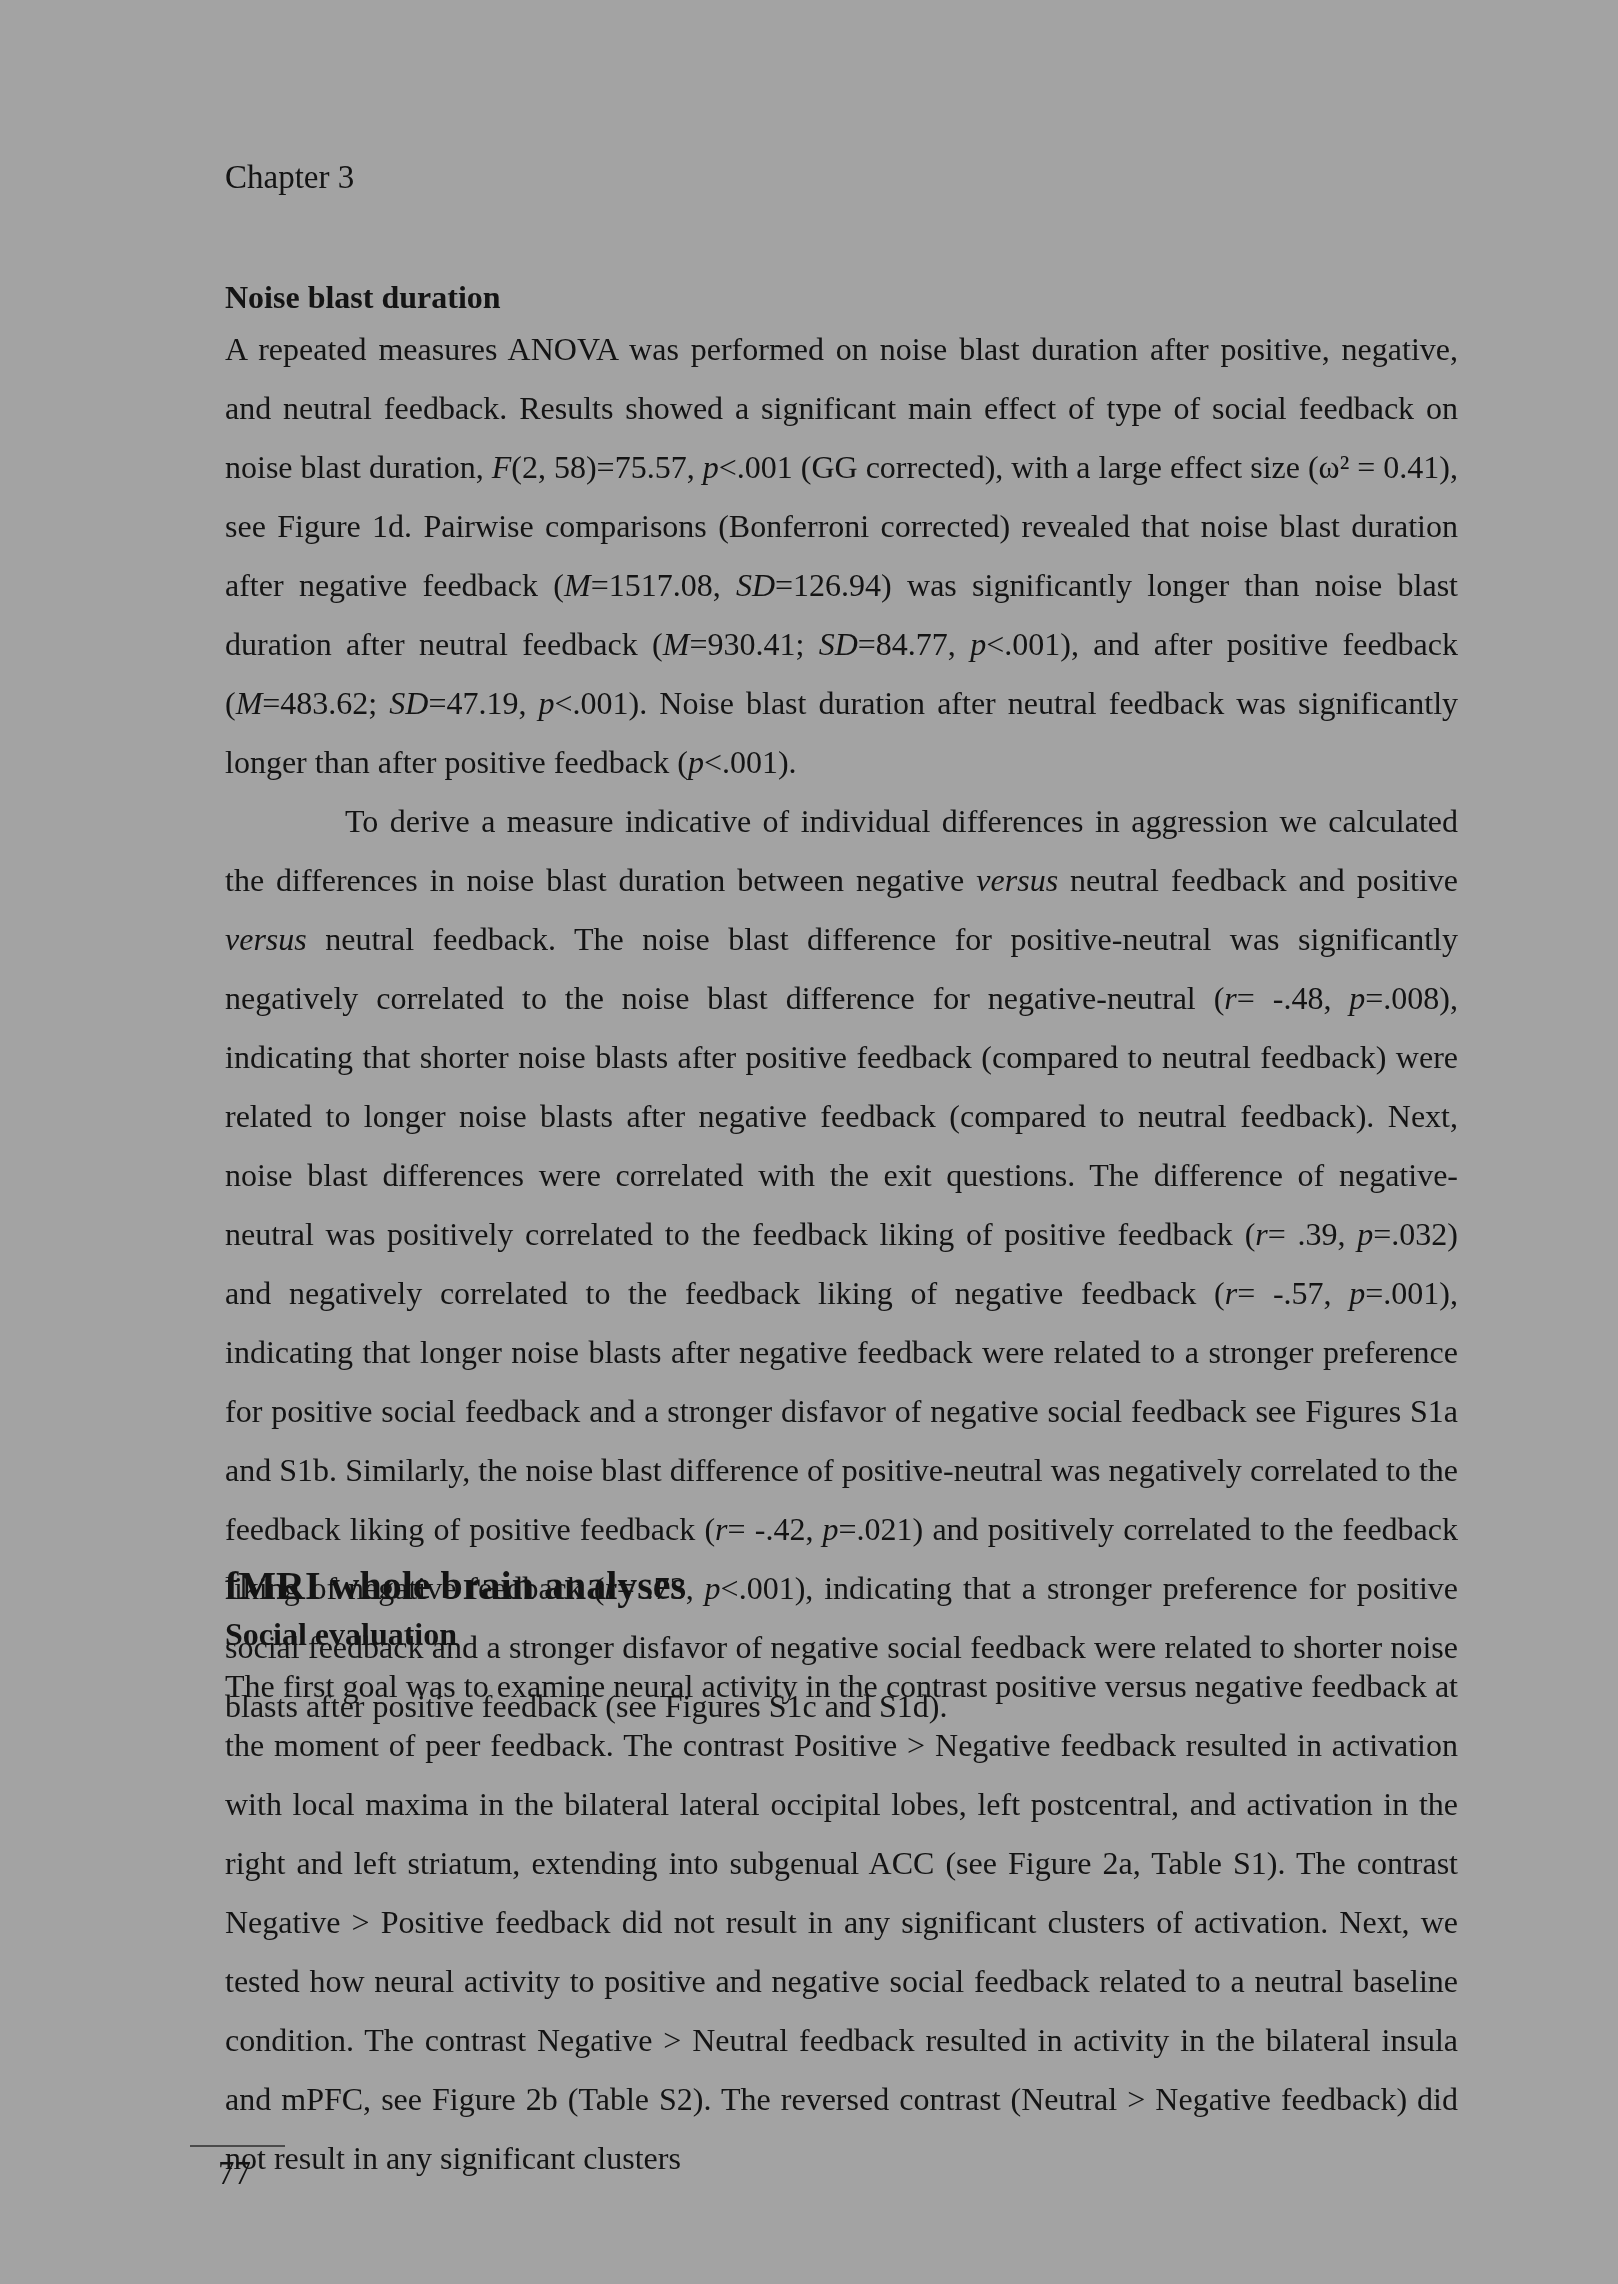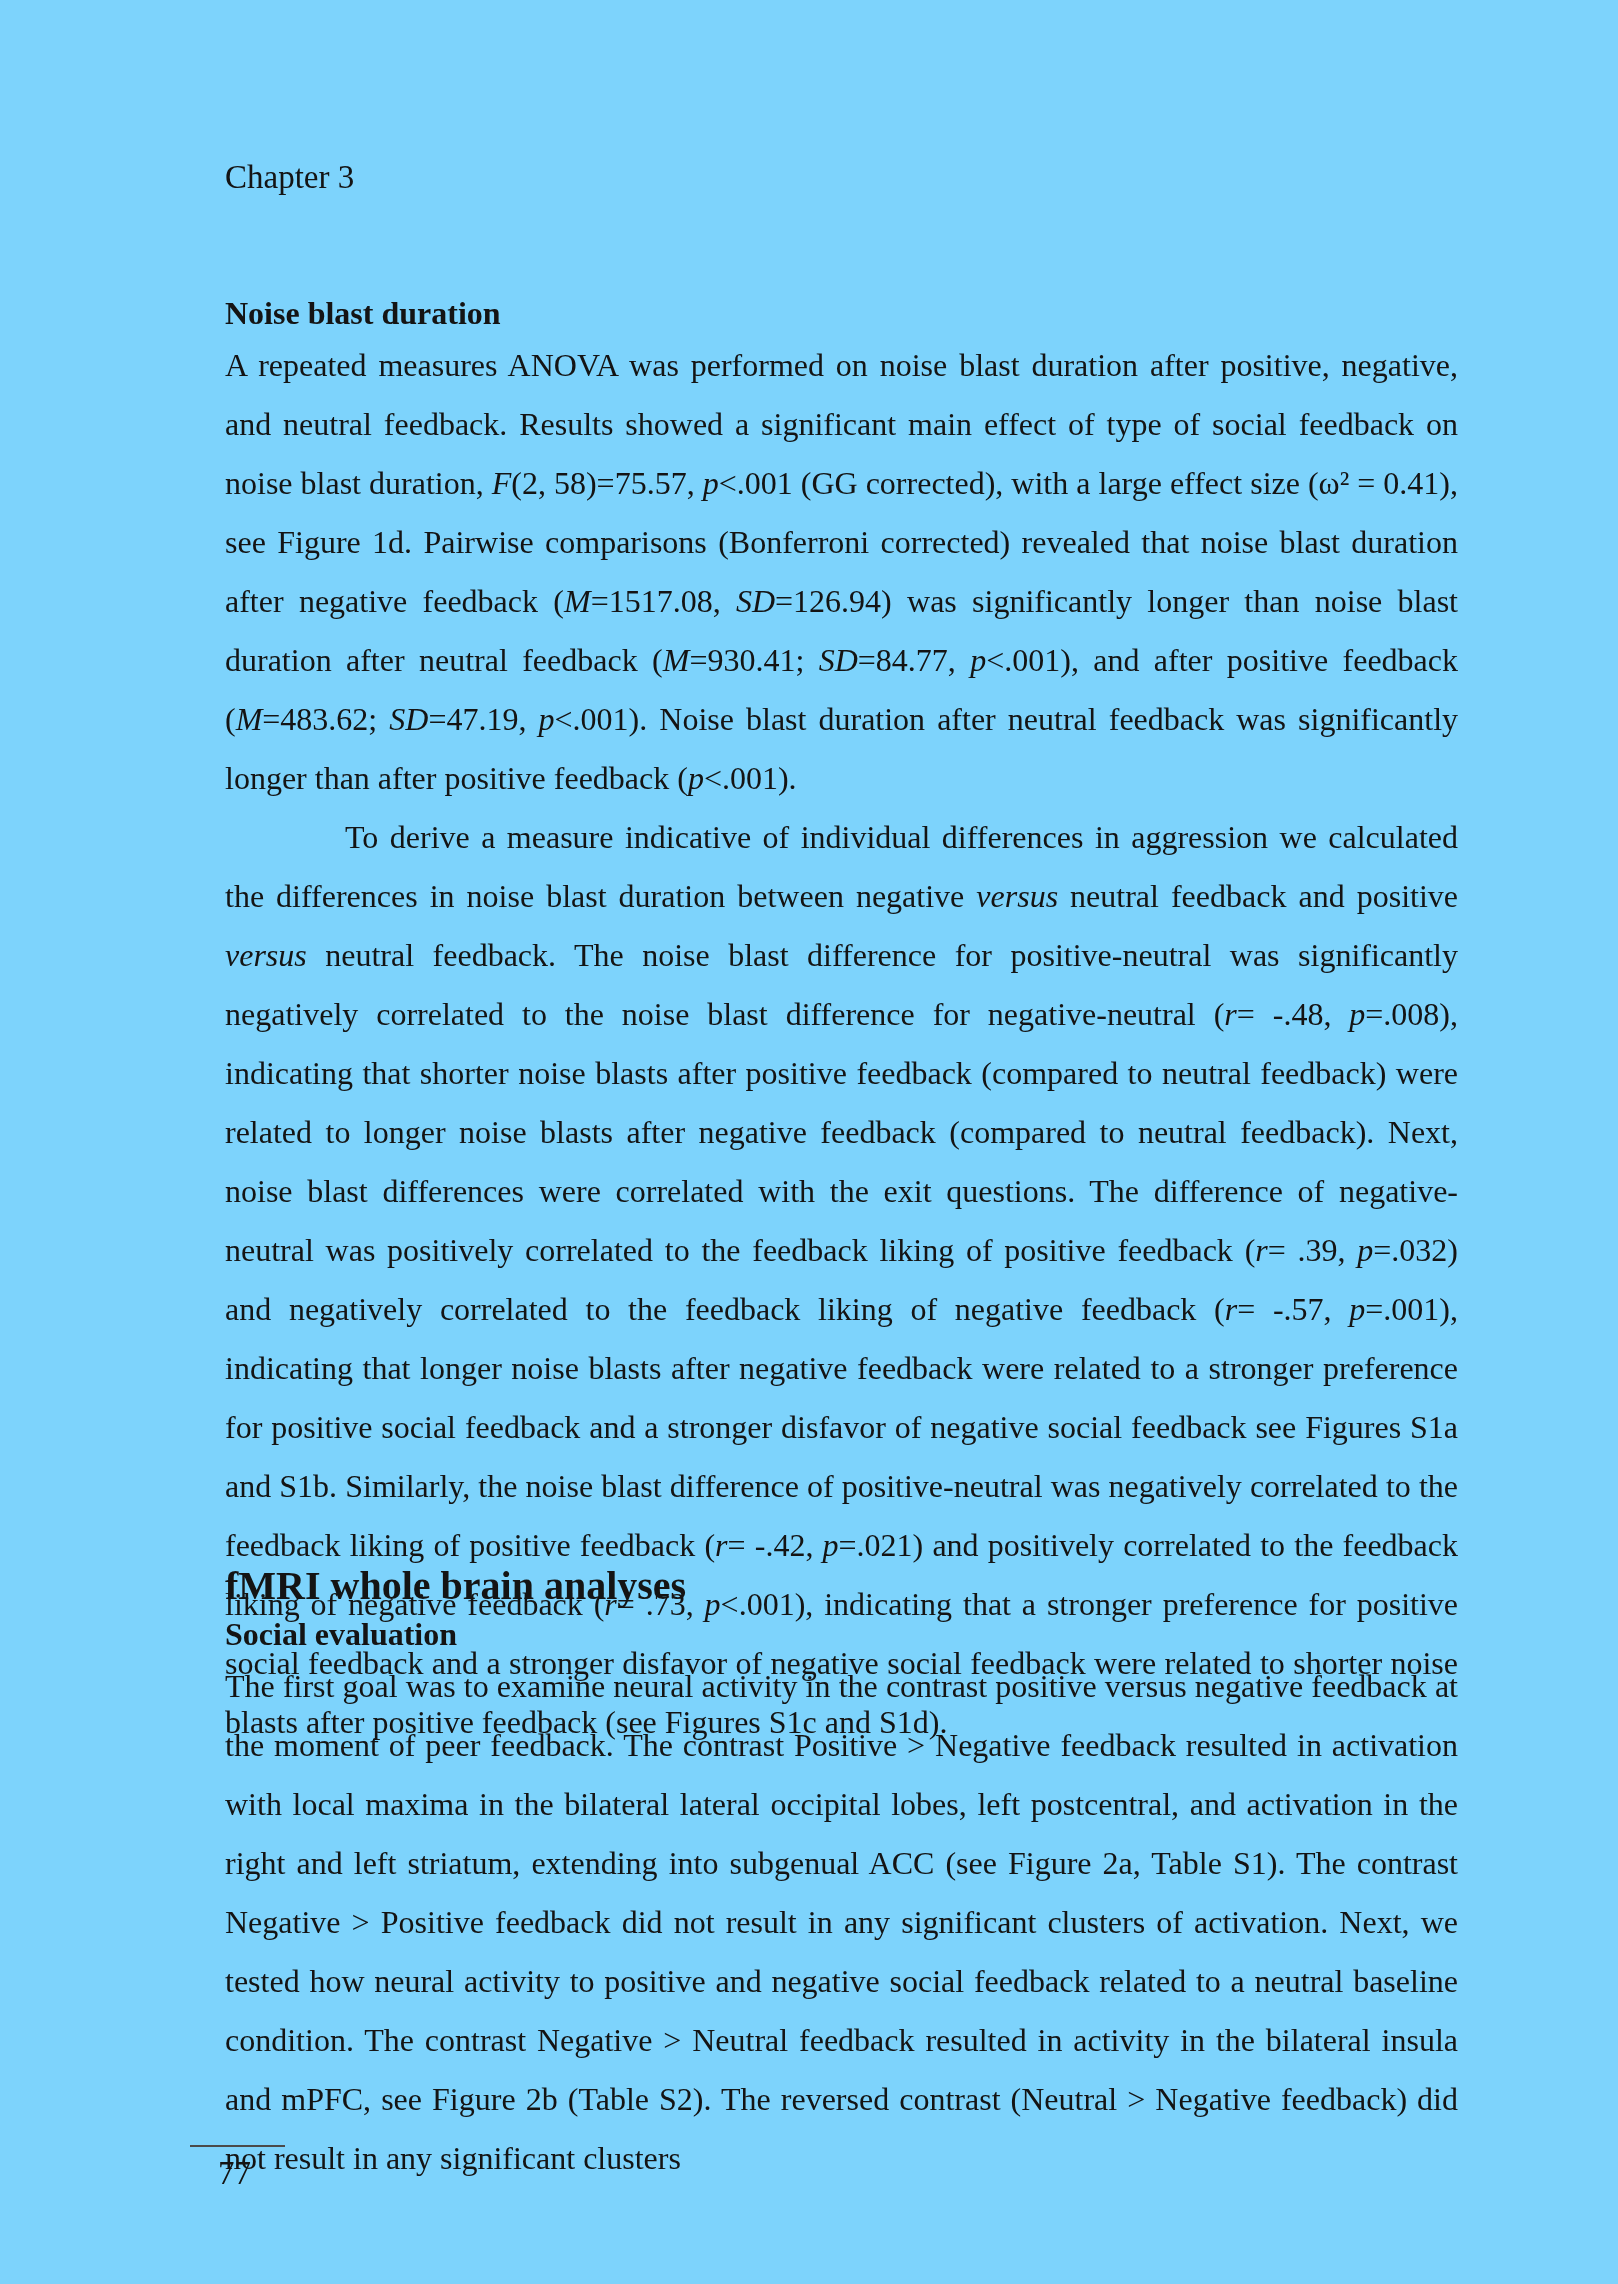--- a/index.html
+++ b/index.html
@@ -1,37 +1,37 @@
 <!DOCTYPE html>
 <html style="font-size:12px"><head>
 <meta charset="utf-8">
 <style>
   html, body { margin: 0; padding: 0; background: #ffffff; }
   .page {
     position: relative;
     width: 1619px;
     height: 2284px;
-    background: #7dd3fc;
+    background: #a3a3a3;
     overflow: hidden;
     font-family: "Liberation Serif", serif;
     color: #141414;
   }
   .running-header {
     position: absolute;
     left: 225px;
     top: 156px;
     font-size: 33px;
     line-height: 42px;
   }
   .text-col {
     position: absolute;
     left: 225px;
     width: 1233px;
   }
-  .section-noise { top: 292px; }
+  .section-noise { top: 276px; }
   .section-fmri  { top: 1562px; }
   .footer-rule {
     position: absolute;
     left: 190px;
     top: 2145px;
     width: 95px;
     height: 1.5px;
     background: #4a4a4a;
   }
   .page-number {

